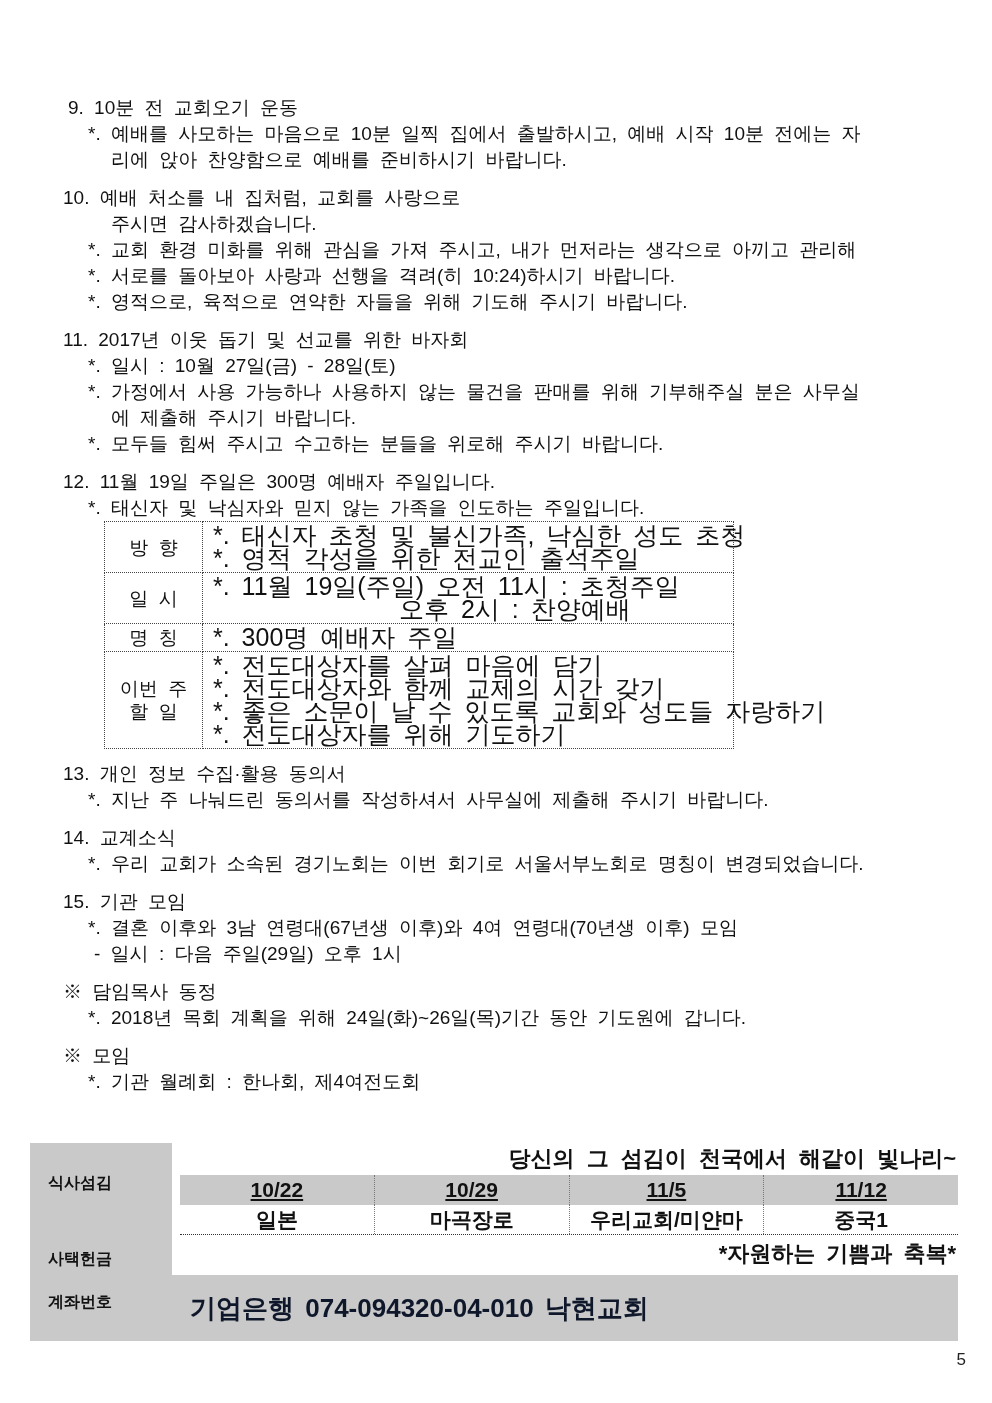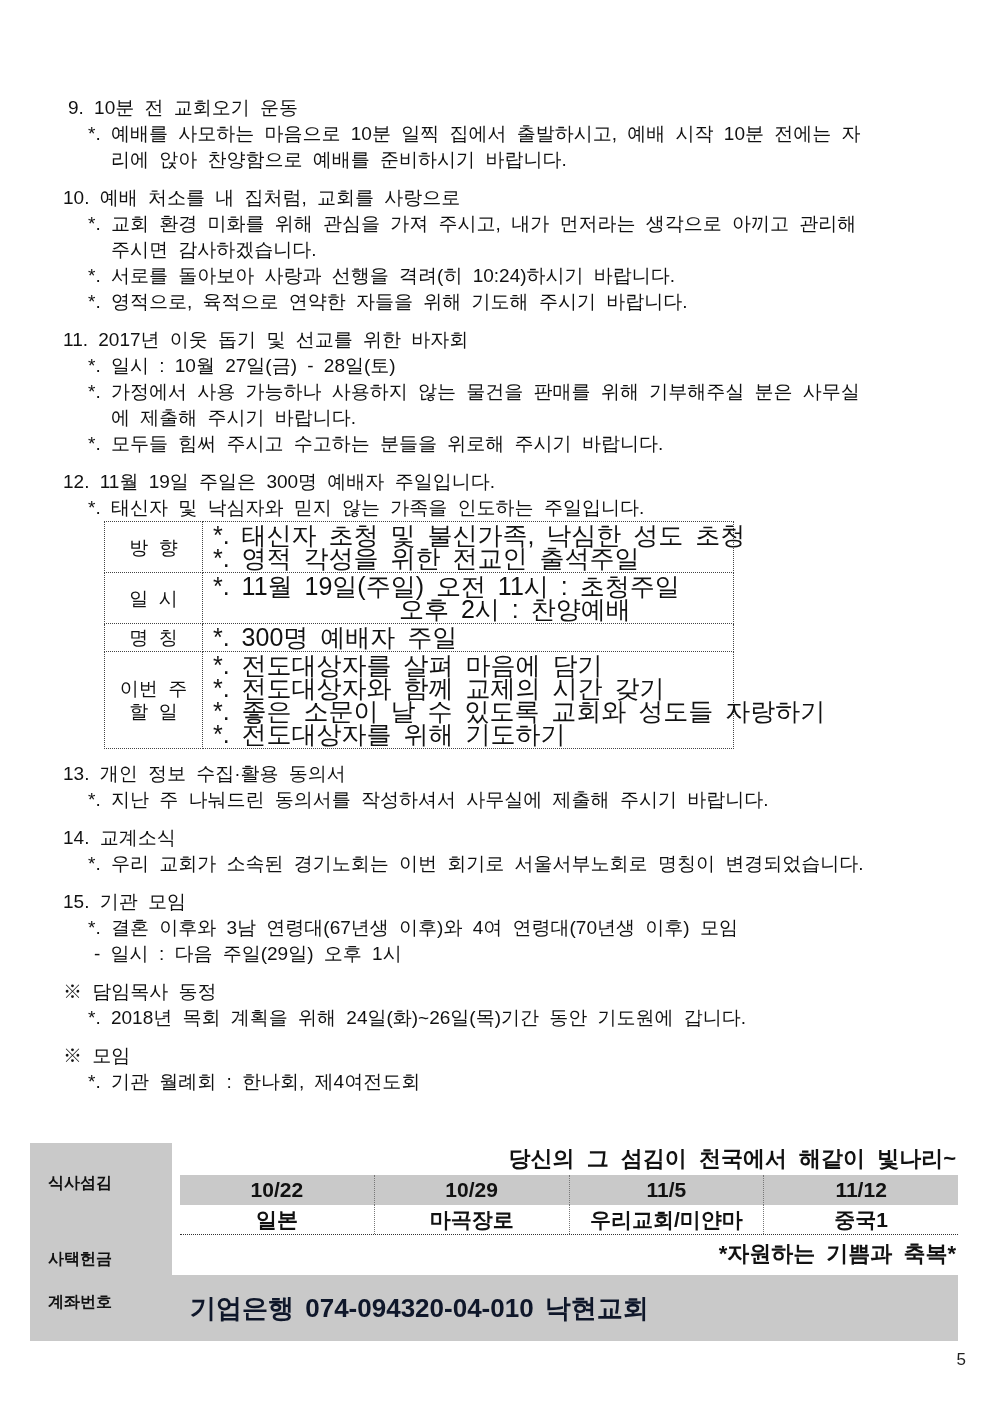--- a/index.html
+++ b/index.html
@@ -94,21 +94,21 @@
     white-space: nowrap;
     word-spacing: 6px;
     padding-right: 2px;
   }
   .f-dates, .f-teams {
     position: absolute;
     left: 150px;
     width: 778px; height: 30px;
     display: flex;
   }
-  .f-dates { top: 32px; background: #c9c9c9; }
+  .f-dates { top: 32px; background: #c9c9c9; text-decoration: underline; }
   .f-teams { top: 62px; background: #ffffff; border-bottom: 1px dotted #333333; }
   .f-cell {
     flex: 1 1 0;
     text-align: center;
     font-weight: bold;
     font-size: 21px;
     line-height: 30px;
     white-space: nowrap;
   }
   .f-dates .f-cell + .f-cell,
@@ -156,22 +156,22 @@
   <div class="content">
 
     <div class="sec">
       <div class="ln h1">9. 10분 전 교회오기 운동</div>
       <div class="ln b">*. 예배를 사모하는 마음으로 10분 일찍 집에서 출발하시고, 예배 시작 10분 전에는 자</div>
       <div class="ln c">리에 앉아 찬양함으로 예배를 준비하시기 바랍니다.</div>
     </div>
 
     <div class="sec">
       <div class="ln h">10. 예배 처소를 내 집처럼, 교회를 사랑으로</div>
+      <div class="ln c">주시면 감사하겠습니다.</div>
       <div class="ln b">*. 교회 환경 미화를 위해 관심을 가져 주시고, 내가 먼저라는 생각으로 아끼고 관리해</div>
-      <div class="ln c">주시면 감사하겠습니다.</div>
       <div class="ln b">*. 서로를 돌아보아 사랑과 선행을 격려(히 10:24)하시기 바랍니다.</div>
       <div class="ln b">*. 영적으로, 육적으로 연약한 자들을 위해 기도해 주시기 바랍니다.</div>
     </div>
 
     <div class="sec">
       <div class="ln h">11. 2017년 이웃 돕기 및 선교를 위한 바자회</div>
       <div class="ln b">*. 일시 : 10월 27일(금) - 28일(토)</div>
       <div class="ln b">*. 가정에서 사용 가능하나 사용하지 않는 물건을 판매를 위해 기부해주실 분은 사무실</div>
       <div class="ln c">에 제출해 주시기 바랍니다.</div>
       <div class="ln b">*. 모두들 힘써 주시고 수고하는 분들을 위로해 주시기 바랍니다.</div>

